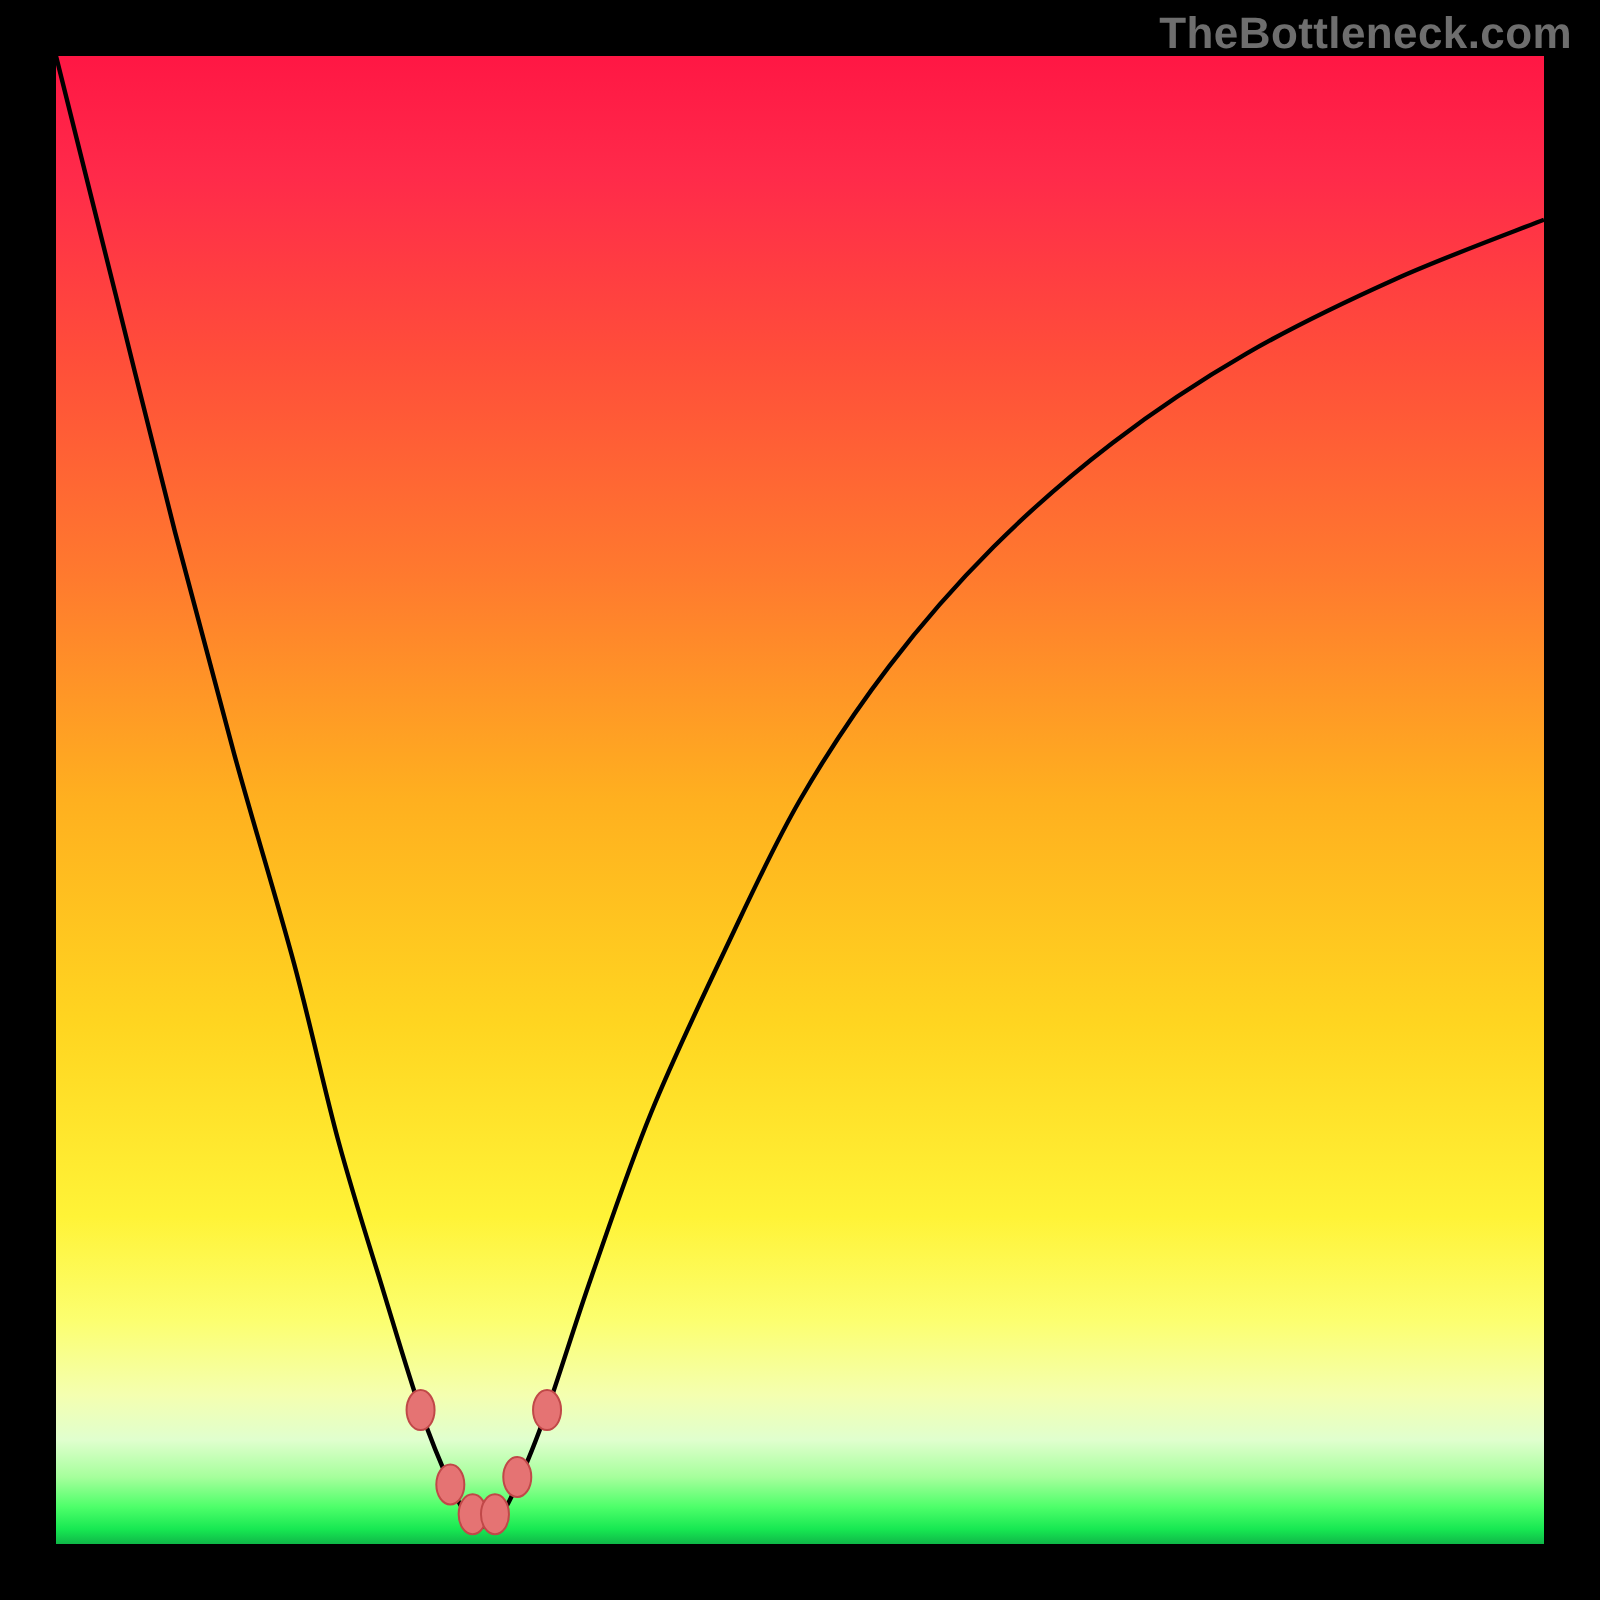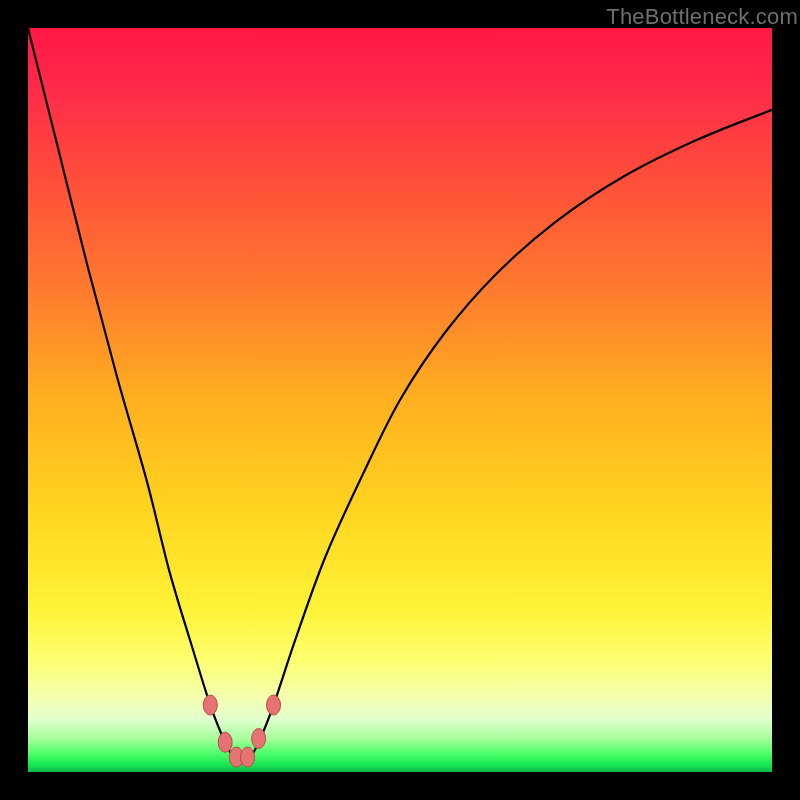--- a/index.html
+++ b/index.html
@@ -15,24 +15,24 @@
     position: absolute;
     left: 28px;
     top: 28px;
     width: 744px;
     height: 744px;
     background: #000;
   }
   .watermark {
     position: absolute;
     top: 4px;
-    right: 2px;
+    right: 14px;
     color: #6e6e6e;
     font-size: 22px;
-    font-weight: 400;
+    font-weight: 700;
     letter-spacing: 0.2px;
     user-select: none;
   }
   svg {
     position: absolute;
     left: 0;
     top: 0;
   }
 </style>
 </head>

